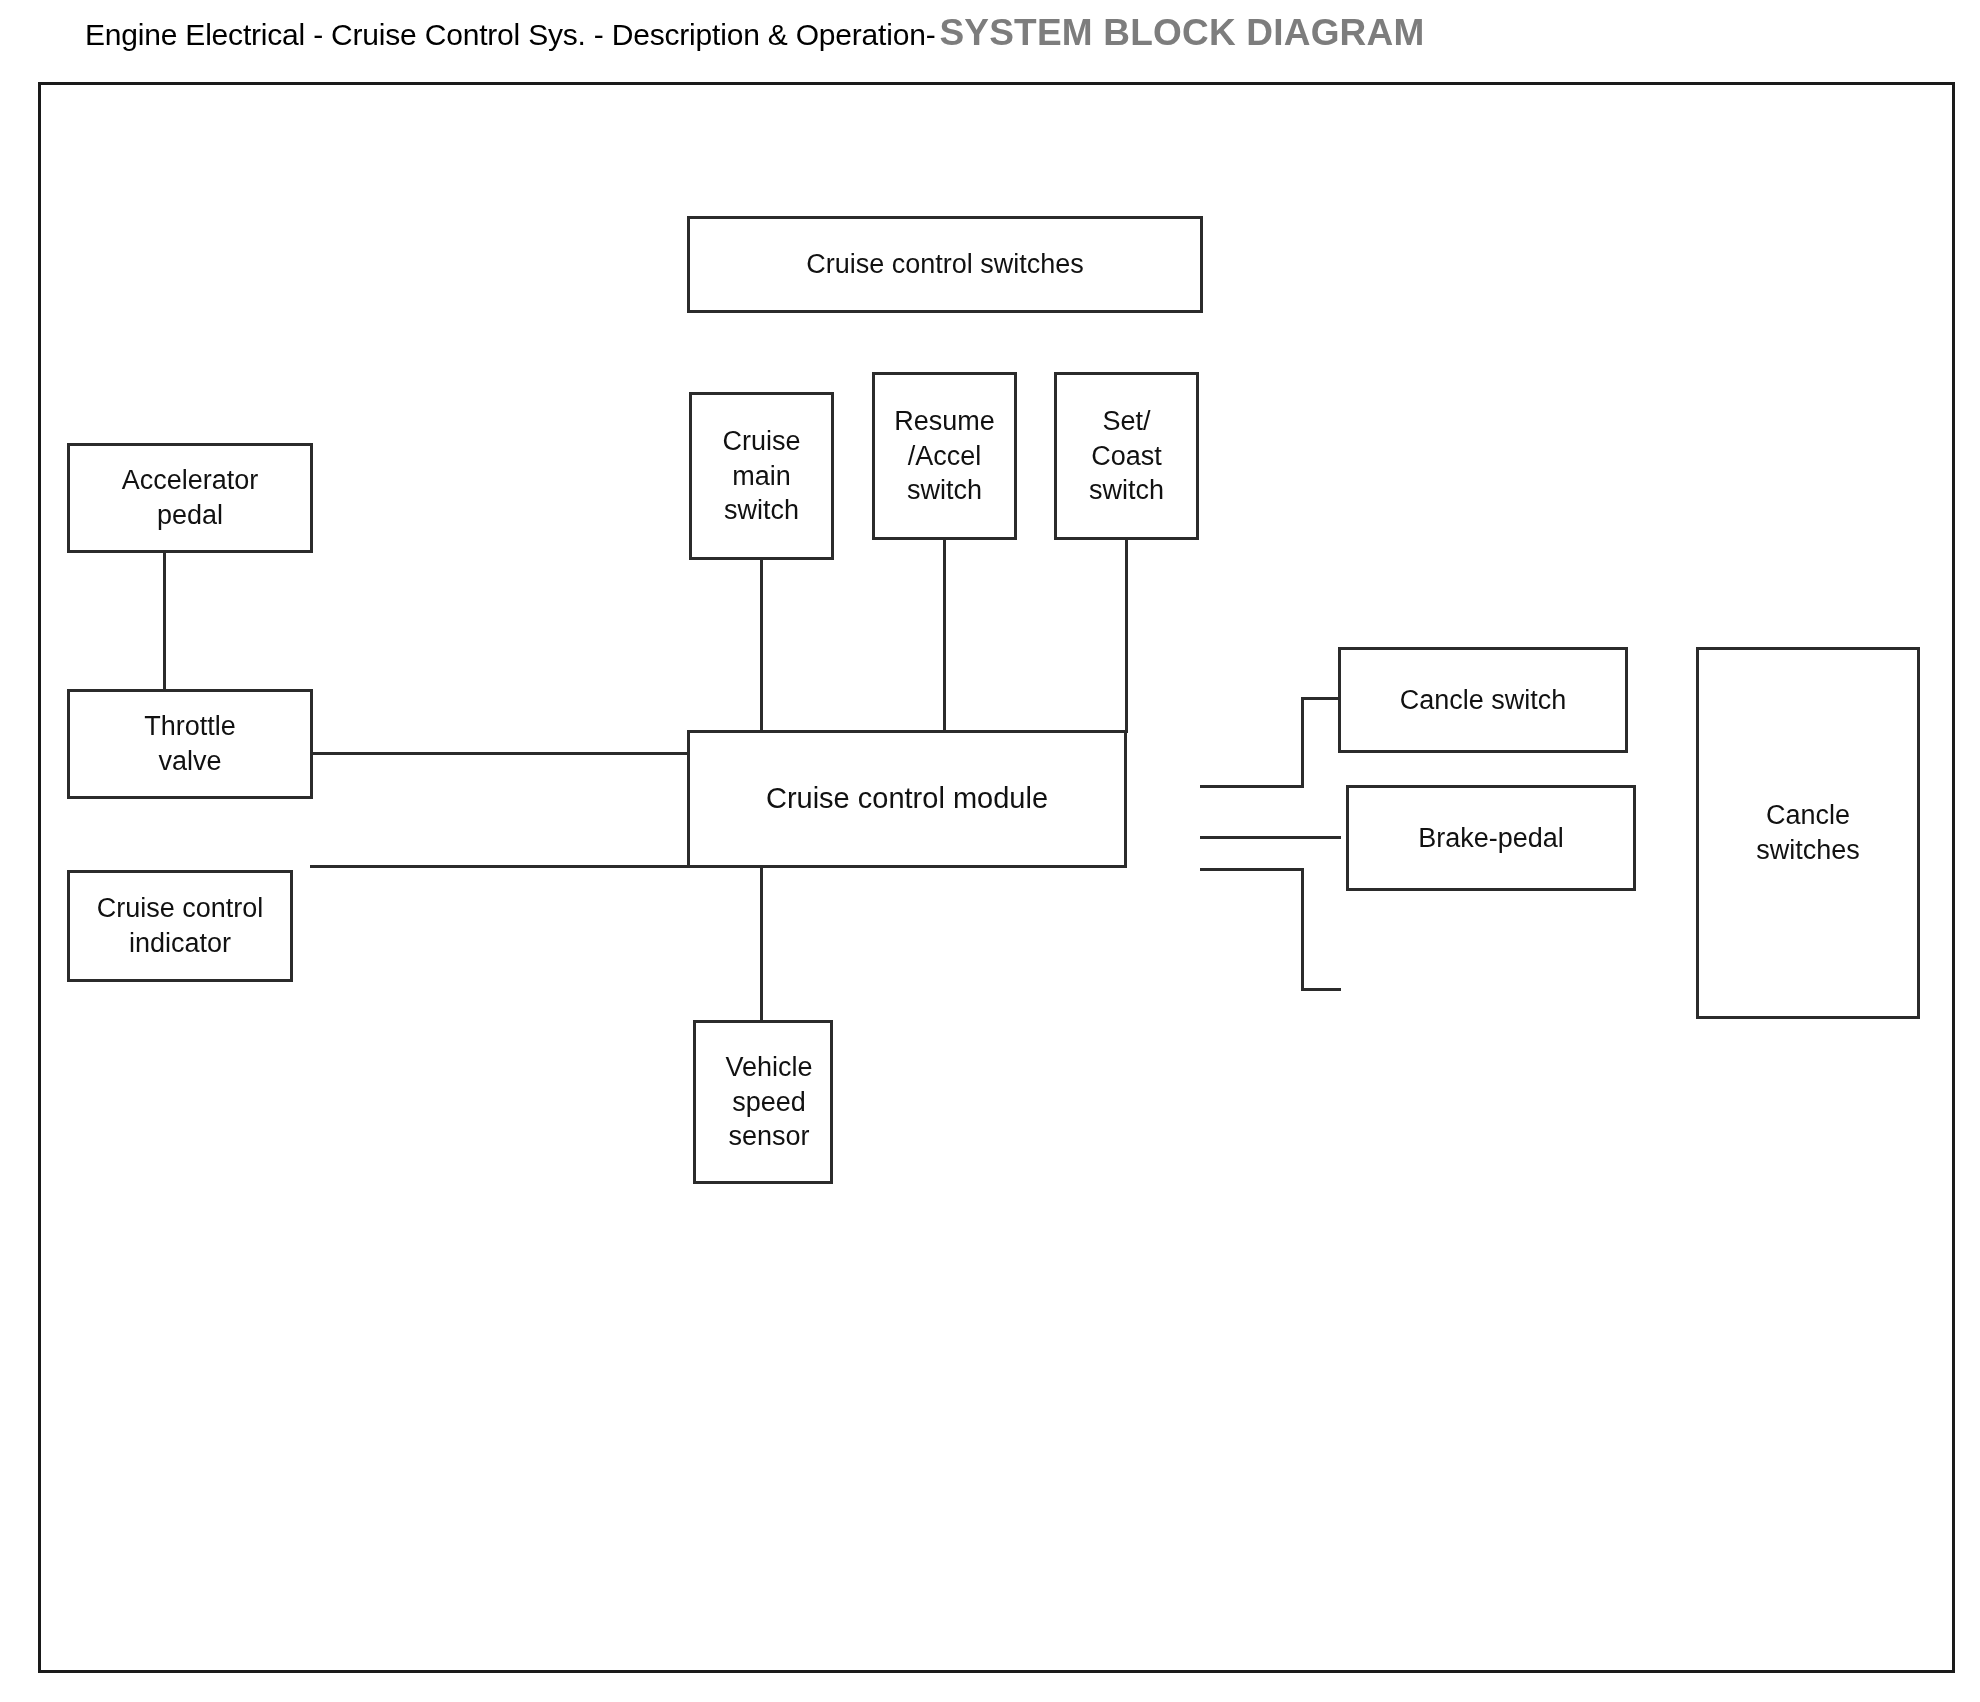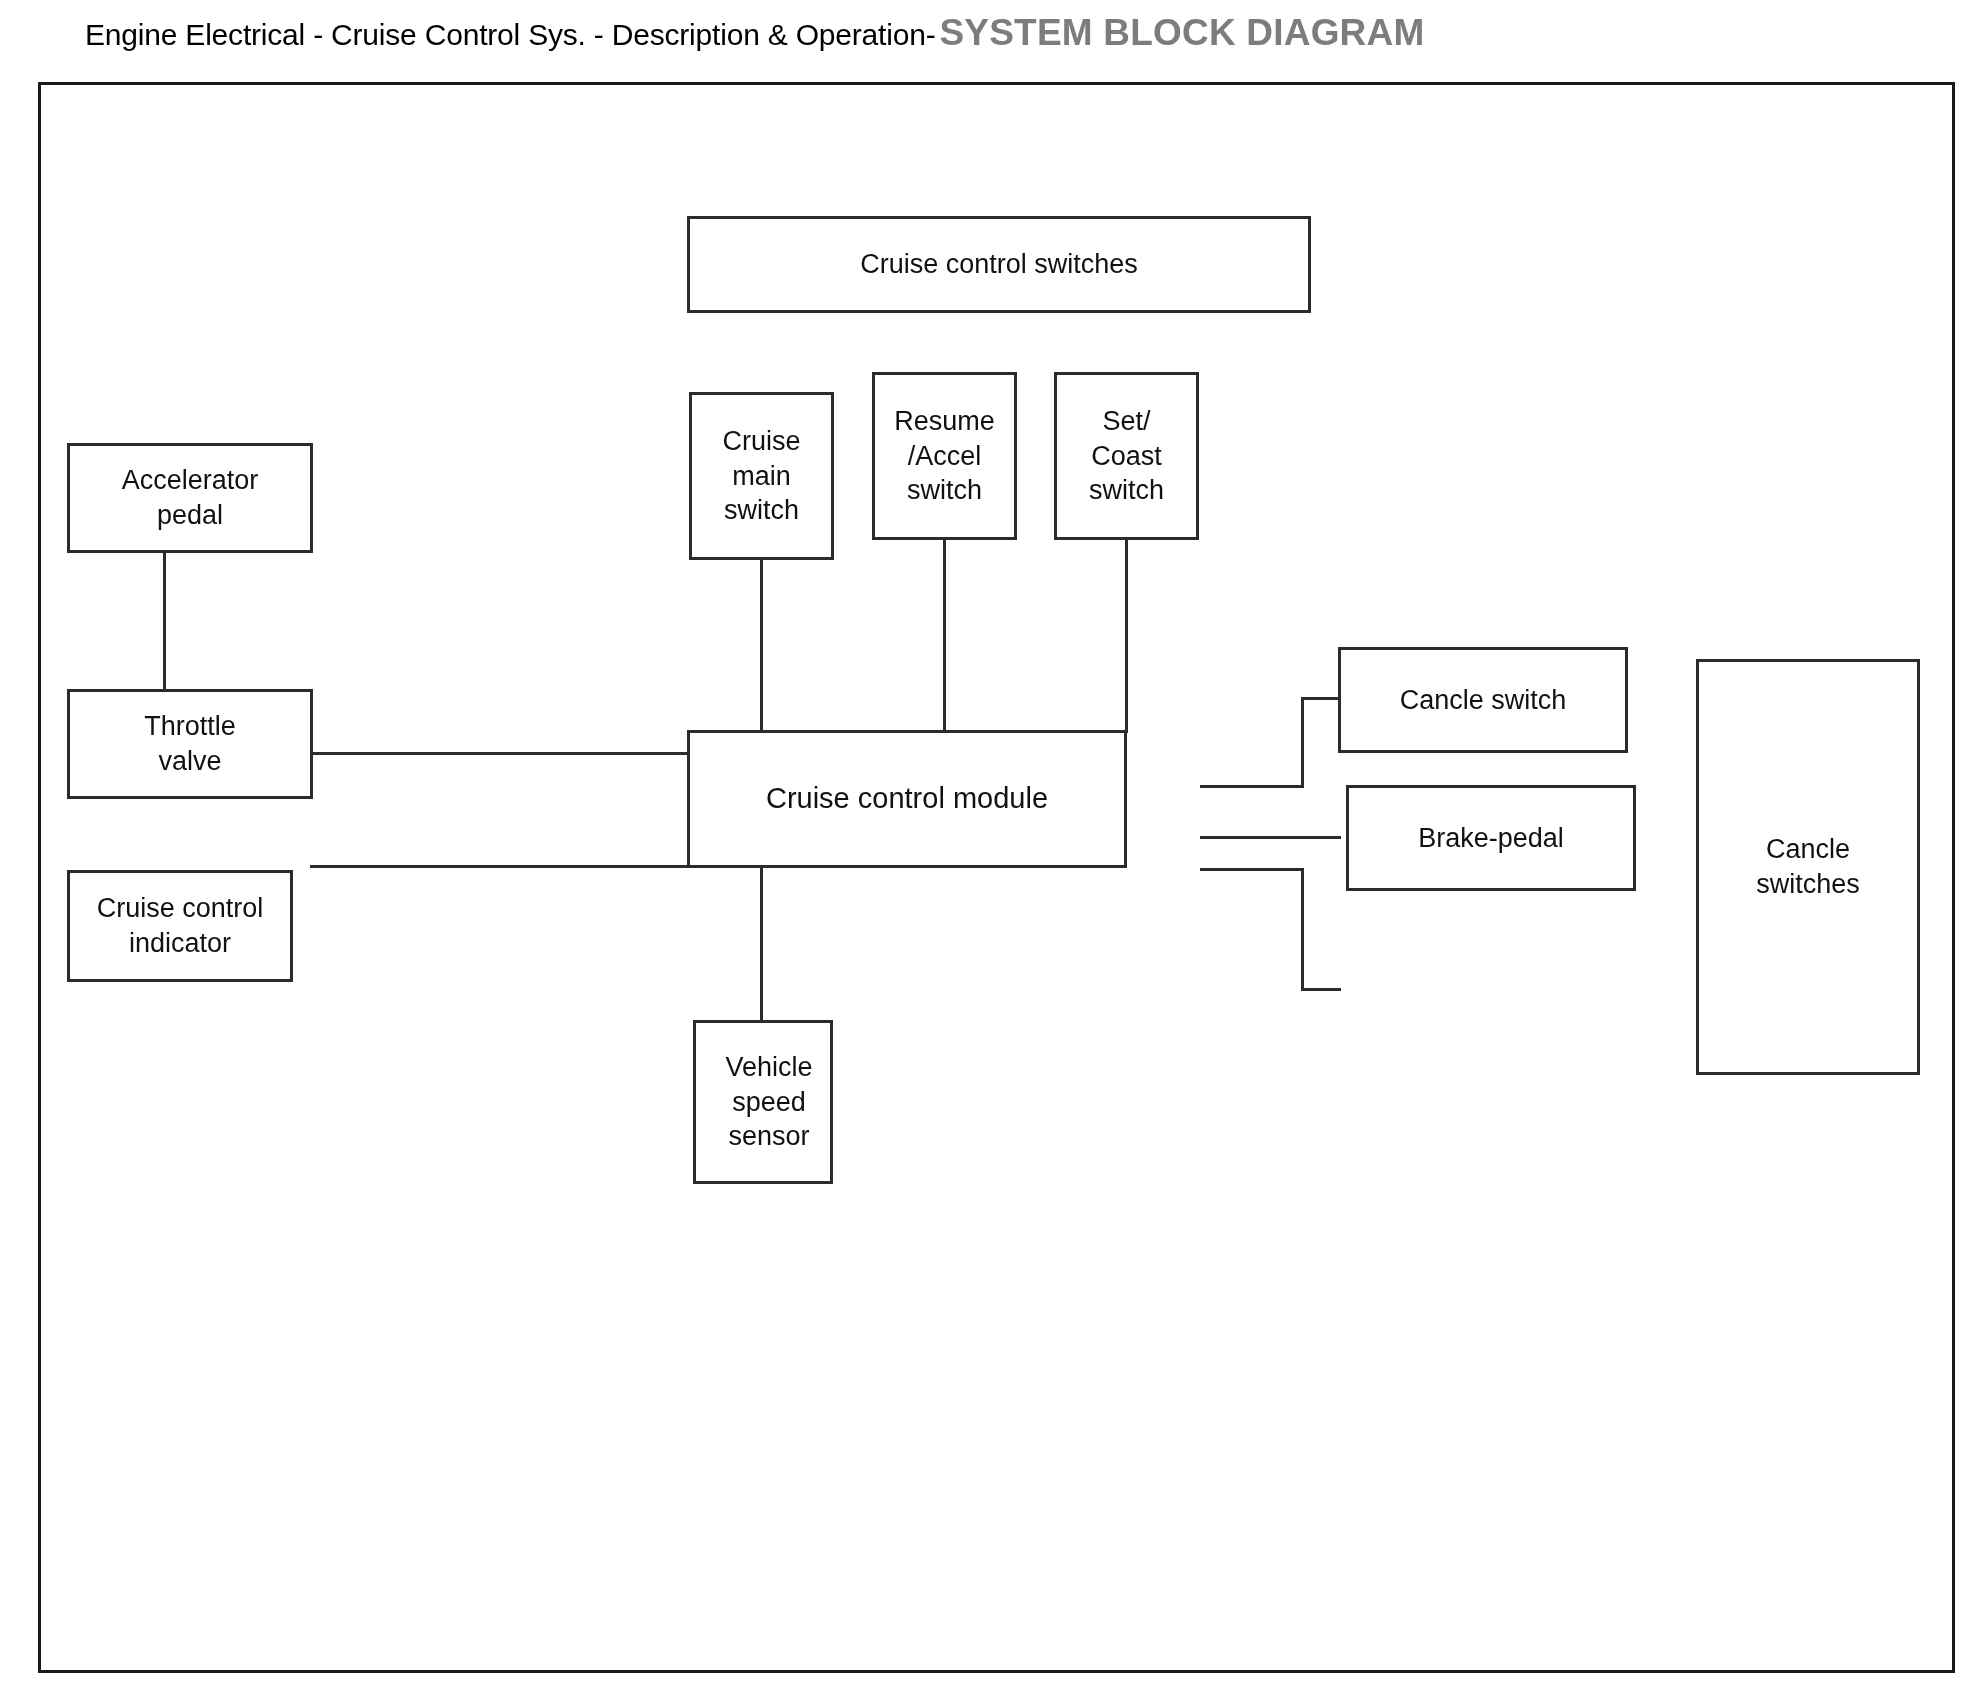--- a/index.html
+++ b/index.html
@@ -66,35 +66,35 @@
     line-height: 1.28;
     z-index: 3;
   }
   .block .lbl {
     display: block;
     padding: 0 6px;
     white-space: pre-line;
   }
 
   
-  #blk-cruise-control-switches { left: 646px;  top: 131px;  width: 624px; height: 97px; }
+  #blk-cruise-control-switches { left: 646px;  top: 131px;  width: 516px; height: 97px; }
   #blk-cruise-main-switch      { left: 648px;  top: 287px;  width: 145px; height: 168px; margin-top: 20px; }
   #blk-resume-accel-switch     { left: 831px;  top: 287px;  width: 145px; height: 168px; }
   #blk-set-coast-switch        { left: 1013px; top: 287px;  width: 145px; height: 168px; }
 
   #blk-accelerator-pedal       { left: 26px;   top: 358px;  width: 246px; height: 110px; }
   #blk-throttle-valve          { left: 26px;   top: 604px;  width: 246px; height: 110px; }
   #blk-cruise-control-indicator{ left: 26px;   top: 785px;  width: 226px; height: 112px; }
 
   #blk-cruise-control-module   { left: 646px;  top: 645px;  width: 440px; height: 138px; font-size: 29px; }
 
   #blk-cancle-switch           { left: 1297px; top: 562px;  width: 290px; height: 106px; }
   #blk-brake-pedal             { left: 1297px; top: 700px;  width: 290px; height: 106px; margin-left: 8px; }
   #blk-transaxle-range-switch  { left: 1297px; top: 834px;  width: 290px; height: 144px; }
-  #blk-cancle-switches         { left: 1655px; top: 574px;  width: 224px; height: 416px; }
+  #blk-cancle-switches         { left: 1655px; top: 562px;  width: 224px; height: 372px; }
 
   #blk-vehicle-speed-sensor    { left: 652px;  top: 935px;  width: 140px; height: 164px; padding-left: 12px; }
 
   
   .conn {
     position: absolute;
     background: #2b2b2b;
     z-index: 1;
   }
   .conn.h { height: 3px; }

